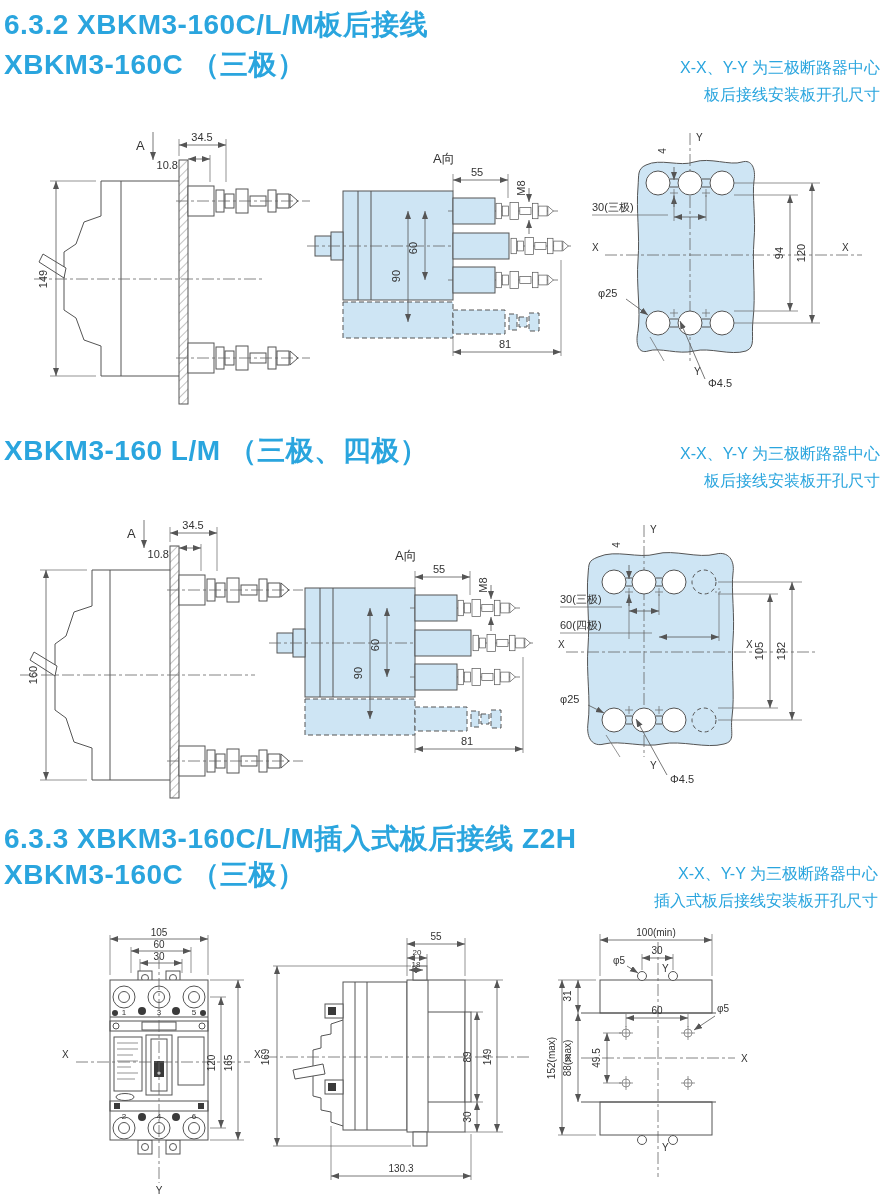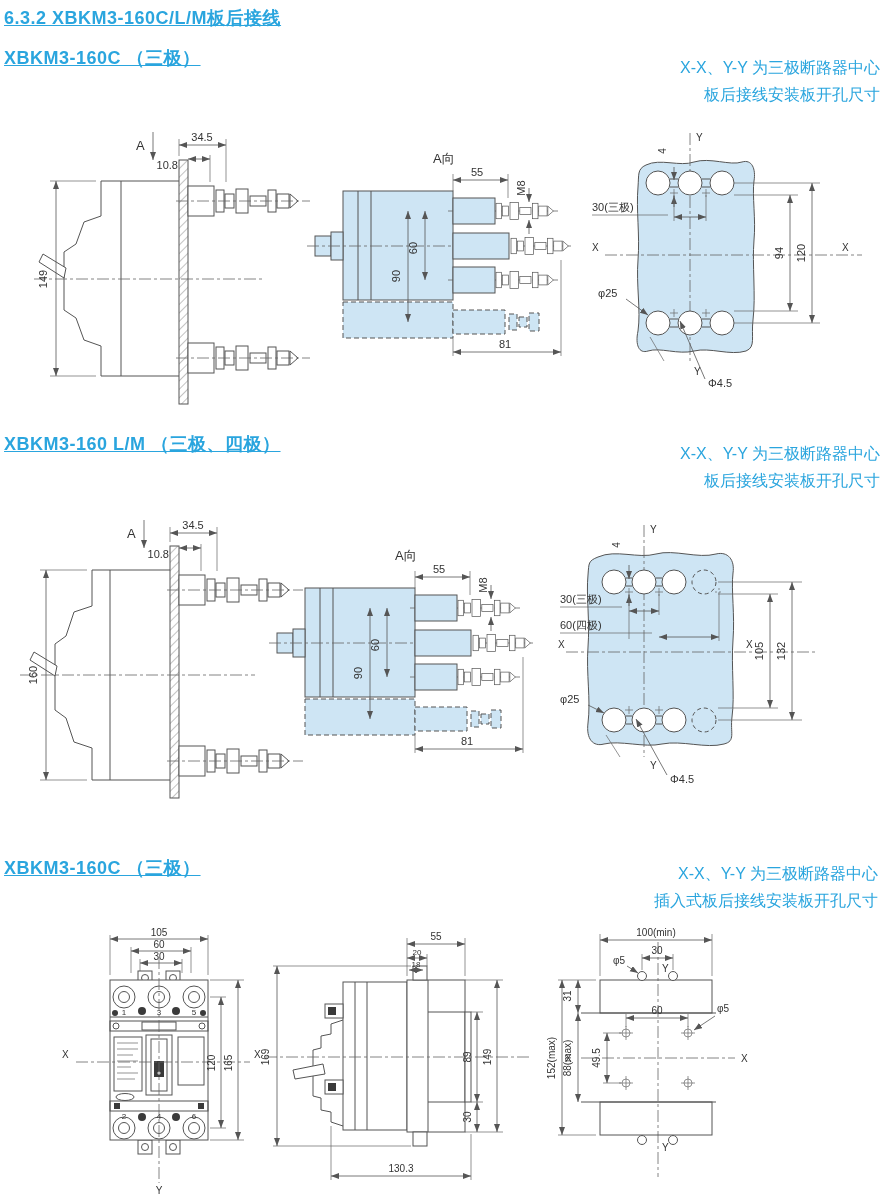--- a/index.html
+++ b/index.html
@@ -1,18 +1,18 @@
 <!DOCTYPE html>
 <html style="--accent: #2aa5de;"><head>
 <meta charset="utf-8">
 <style>
   html,body { margin:0; padding:0; background:#fff; }
   .page { position:relative; width:882px; height:1196px; background:#fff;
           font-family:"Liberation Sans","DejaVu Sans",sans-serif; overflow:hidden; }
-  .h { position:absolute; color:var(--accent,#2aa5de); font-weight:bold; font-size:18px; letter-spacing:.5px; white-space:nowrap;text-decoration:underline; }
+  .h { position:absolute; color:var(--accent,#2aa5de); font-weight:bold; font-size:28px; letter-spacing:.5px; white-space:nowrap; }
   .note { position:absolute; color:var(--accent,#2aa5de); font-size:16px; line-height:27px; text-align:right; white-space:nowrap; }
   svg.dwg { position:absolute; overflow:visible; }
   svg text { font-family:"Liberation Sans","DejaVu Sans",sans-serif; font-size:11px; fill:#333; }
   text.sm { font-size:8px; } text.md { font-size:10px; } text.lg { font-size:13px; }
   .mid { text-anchor:middle; } .end { text-anchor:end; }
   .ln  { stroke:#555; fill:none; stroke-width:1; }
   .lnf { stroke:#555; fill:#fff; stroke-width:1; }
   .fl  { stroke:#555; fill:#cee5f4; stroke-width:1; }
   .fld { stroke:#555; fill:#cee5f4; stroke-width:1; stroke-dasharray:5 3; }
   .hld { stroke:#555; fill:none; stroke-width:1; stroke-dasharray:4 3; }
@@ -326,20 +326,21 @@
     <line class="dim" x1="234" y1="67" x2="234" y2="205"></line>
     <text class="mid" x="227" y="136" transform="rotate(-90 227 136)">132</text>
     <text x="2" y="188">φ25</text>
     <line class="arr" x1="30" y1="190" x2="46" y2="198"></line>
     <text x="112" y="268">Φ4.5</text>
     <line class="arr" x1="109" y1="260" x2="78" y2="204"></line>
     <line class="thin" x1="48" y1="220" x2="62" y2="242"></line>
   </g>
 </svg>
 
+<div class="h" style="left:4px;top:820px">6.3.3 XBKM3-160C/L/M插入式板后接线 Z2H</div>
 <div class="h" style="left:4px;top:856px">XBKM3-160C （三极）</div>
 <div class="note" style="left:518px;top:860px;width:360px">
   <div>X-X、Y-Y 为三极断路器中心</div>
   <div>插入式板后接线安装板开孔尺寸</div>
 </div>
 
 <svg class="dwg" style="left:58px;top:925px" width="212" height="270" viewBox="0 0 212 270">
   <g>
     <line class="thin" x1="52" y1="50" x2="52" y2="10"></line>
         <line class="thin" x1="150" y1="50" x2="150" y2="10"></line>

